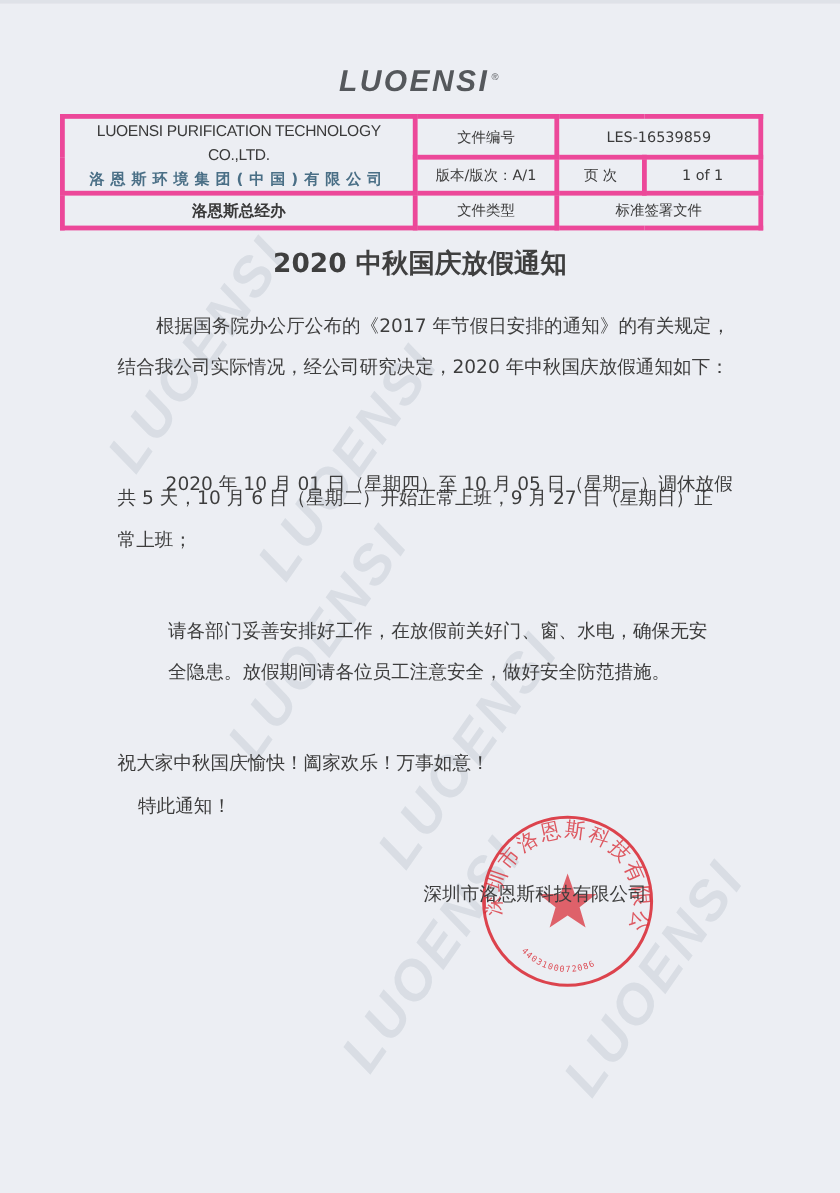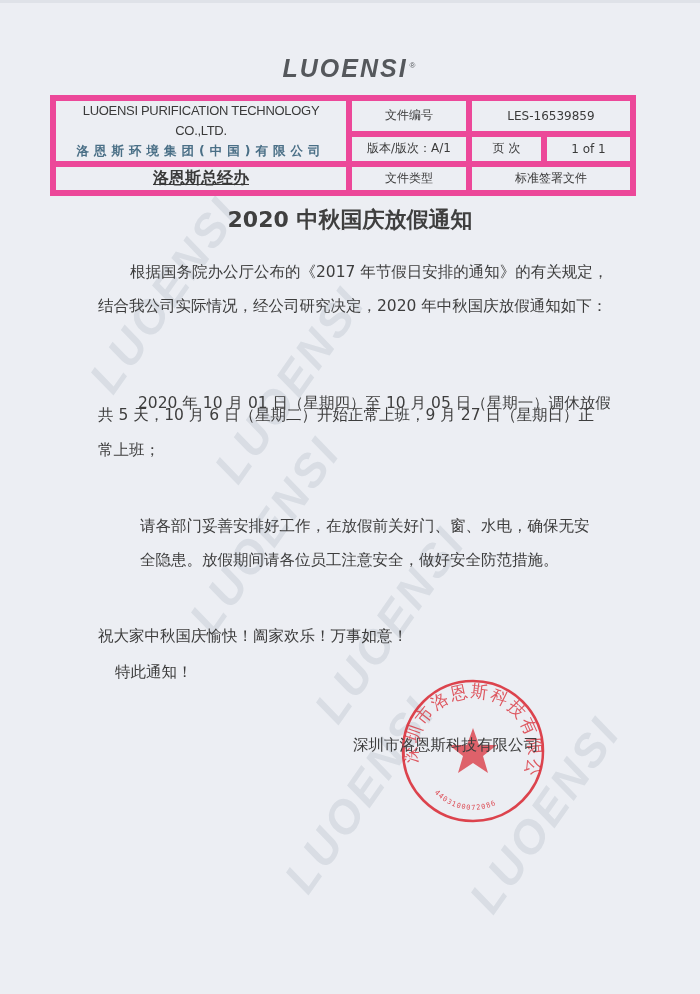--- a/index.html
+++ b/index.html
@@ -18,24 +18,24 @@
     font-family:"Liberation Sans", sans-serif; font-weight:bold; font-style:italic;
     font-size:25px; letter-spacing:2px; color:#55585c;
   }
   .logo sup { font-size:8px; font-style:normal; font-weight:normal; margin-left:2px; vertical-align:super; }
 
   table.hdr {
     position:absolute; left:50px; top:95px; width:586px; height:81px;
     border-collapse:collapse; border:2px solid #5a5a5a;
     font-size:12px; color:#3b3b3b;
   }
-  table.hdr td { border:6px solid #ec4899; text-align:center; padding:0; }
+  table.hdr td { border:4px solid #ec4899; text-align:center; padding:0; }
   .co-en { font-family:"Liberation Sans", sans-serif; font-size:13px; letter-spacing:-0.3px; color:#3a3a3a; display:block; line-height:20px; }
   .co-cn { font-weight:bold; font-size:12.5px; letter-spacing:5px; color:#4a6f86; display:block; line-height:20px; }
-  .office { font-weight:bold; font-size:16px; color:#3a3a3a;text-decoration:underline; }
+  .office { font-weight:bold; font-size:13px; color:#3a3a3a; }
 
   .title {
     position:absolute; left:0; width:700px; top:205px; text-align:center;
     font-weight:bold; font-size:22px; color:#3f3f3f;
   }
   .para { position:absolute; font-size:15.5px; color:#3d3d3d; white-space:nowrap; }
 
   .watermark {
     position:absolute; font-family:"Liberation Sans", sans-serif; font-weight:bold; font-style:italic;
     font-size:46px; letter-spacing:3px; color:#d6dbe2; transform:rotate(-55deg);

